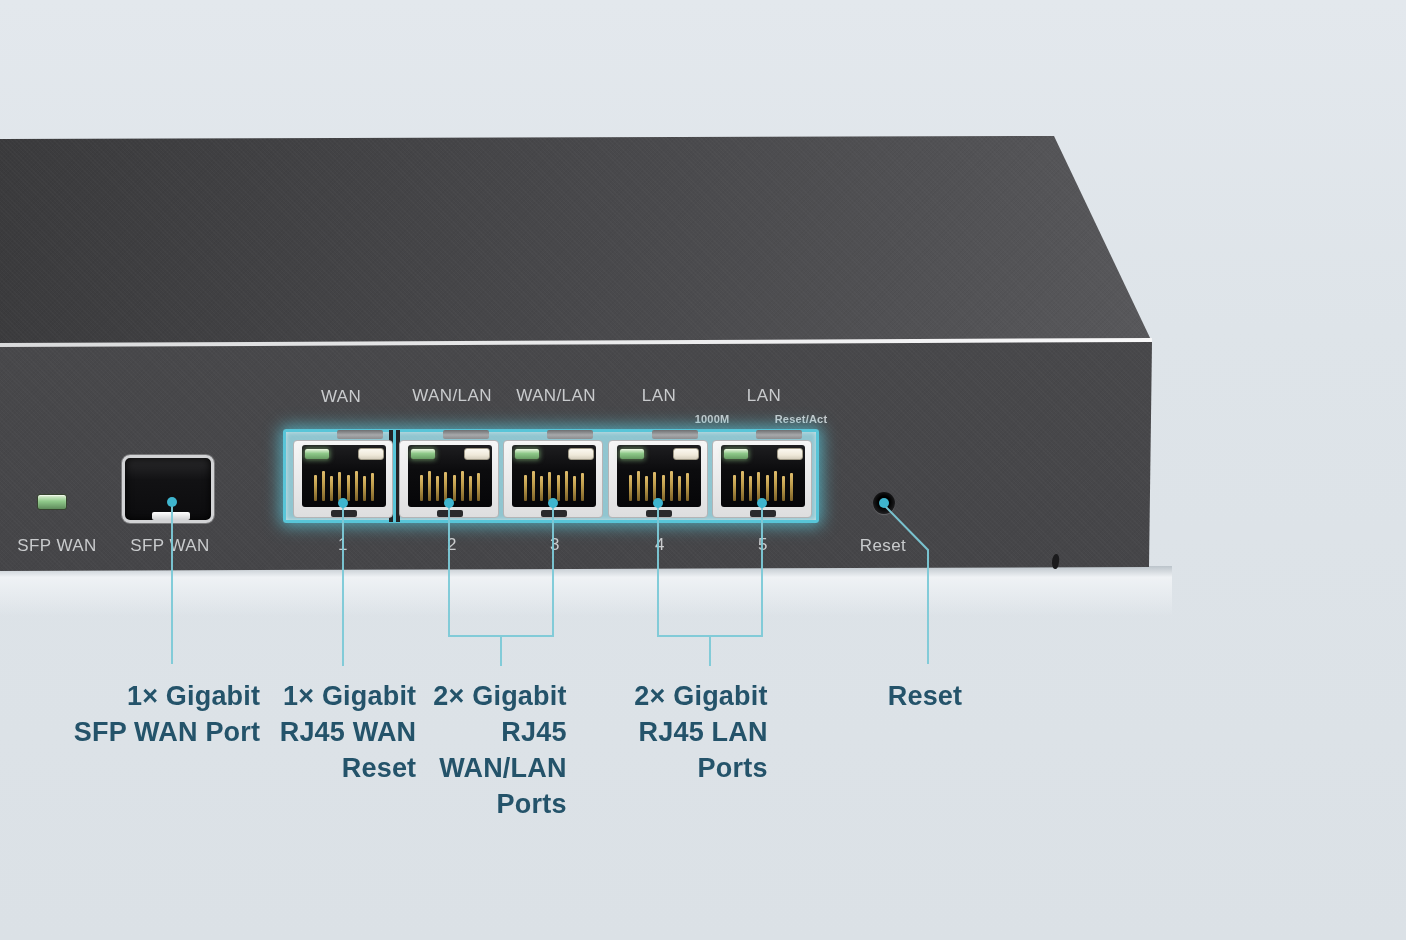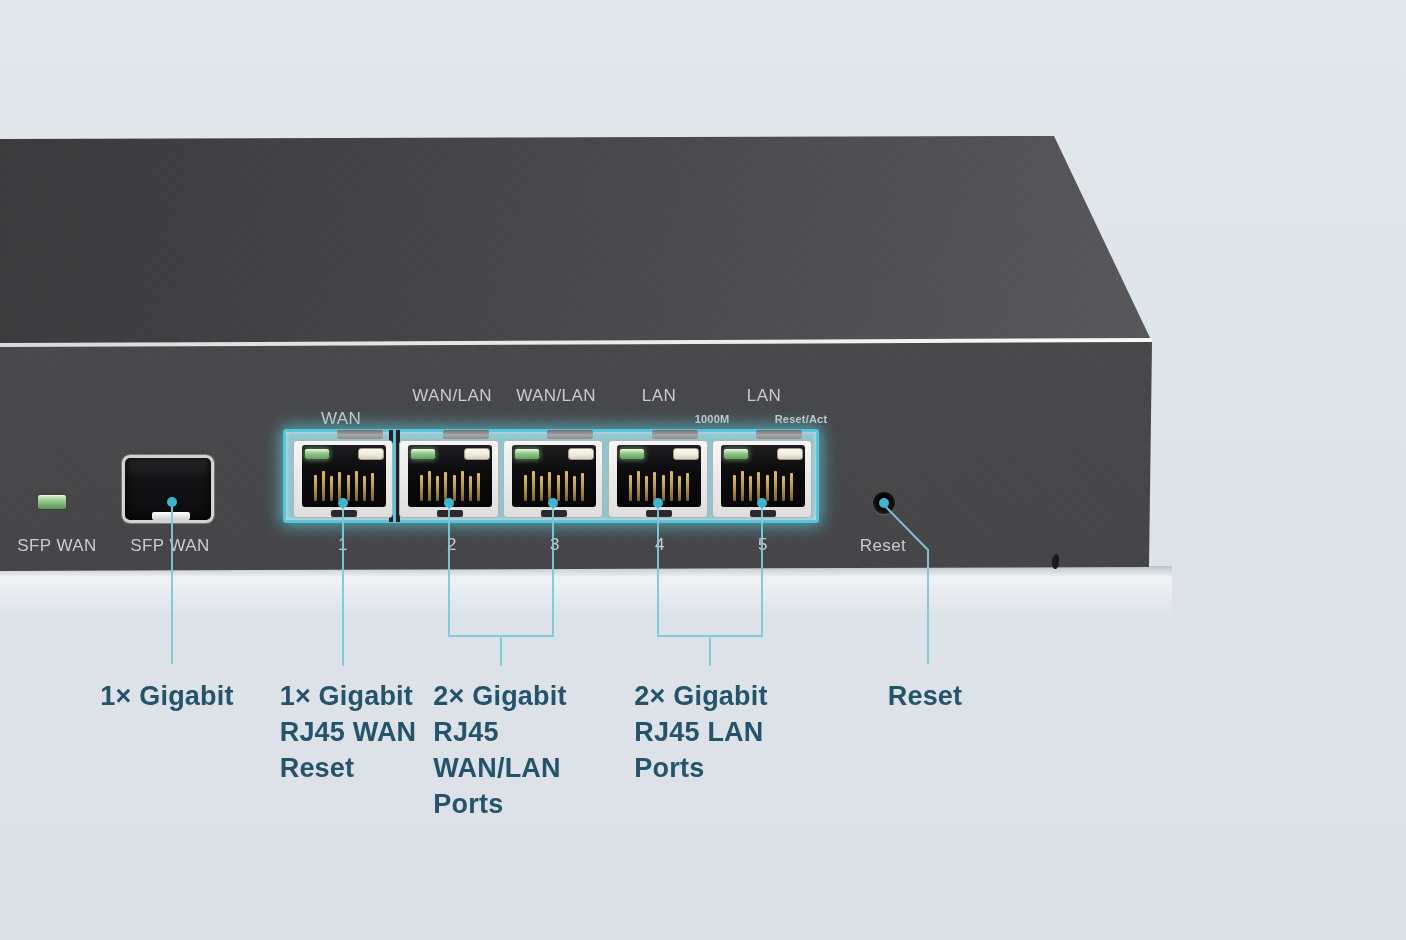--- a/index.html
+++ b/index.html
@@ -84,36 +84,36 @@
   .reset-hole{position:absolute;left:873px;top:492px;width:22px;height:22px;border-radius:50%;
     background:radial-gradient(circle at 50% 45%,#000 35%,#1c1c1e 70%,#3a3a3c 100%);
     box-shadow:0 1px 1px rgba(255,255,255,.18);}
 
   
   .callouts{position:absolute;left:0;top:0;pointer-events:none;}
   .callouts path{stroke:var(--callout_line);stroke-width:2;fill:none;opacity:.95;}
   .callouts circle{fill:var(--callout_dot);}
 
   
-  .ann{position:absolute;top:678px;transform:translateX(-50%);text-align:left;
+  .ann{position:absolute;top:678px;transform:translateX(-50%);text-align:right;
     color:var(--annotation_text);font-size:27px;font-weight:600;line-height:36px;
     letter-spacing:.2px;white-space:nowrap;}
 </style>
 </head>
 <body>
 
 <div class="canvas">
 
   <div class="device-shadow"></div>
   <div class="face top-face"></div>
   <div class="face bevel"></div>
   <div class="face front-face"></div>
   <div class="corner-notch"></div>
 
-  <span class="dev-label" style="left:341px;top:409px">WAN</span>
+  <span class="dev-label" style="left:341px;top:387px">WAN</span>
   <span class="dev-label" style="left:452px;top:386px">WAN/LAN</span>
   <span class="dev-label" style="left:556px;top:386px">WAN/LAN</span>
   <span class="dev-label" style="left:659px;top:386px">LAN</span>
   <span class="dev-label" style="left:764px;top:386px">LAN</span>
 
   <span class="dev-label small" style="left:712px;top:413px">1000M</span>
   <span class="dev-label small" style="left:801px;top:413px">Reset/Act</span>
 
   <div class="sfp-led"></div>
   <div class="sfp-cage">
@@ -236,20 +236,21 @@
     <circle cx="343" cy="503" r="5"></circle>
     <circle cx="449" cy="503" r="5"></circle>
     <circle cx="553" cy="503" r="5"></circle>
     <circle cx="658" cy="503" r="5"></circle>
     <circle cx="762" cy="503" r="5"></circle>
     <circle cx="884" cy="503" r="5"></circle>
   </svg>
 
   <div class="ann" style="left:167px">
     <div>1× Gigabit</div>
+    <div>SFP WAN Port</div>
   </div>
   <div class="ann" style="left:348px">
     <div>1× Gigabit</div>
     <div>RJ45 WAN</div>
     <div>Reset</div>
   </div>
   <div class="ann" style="left:500px">
     <div>2× Gigabit</div>
     <div>RJ45</div>
     <div>WAN/LAN</div>

